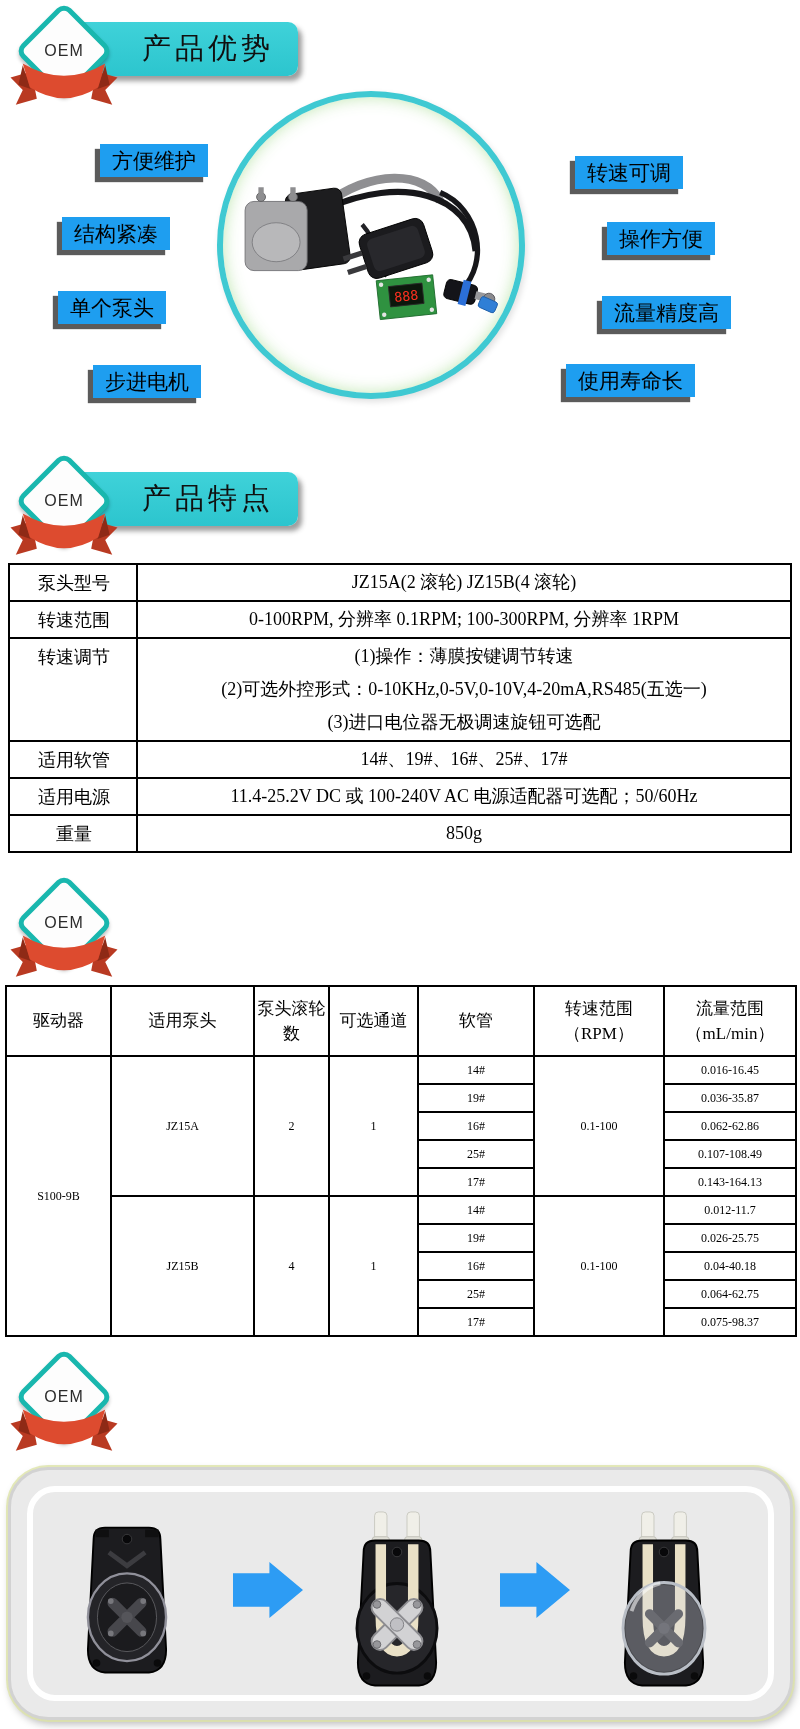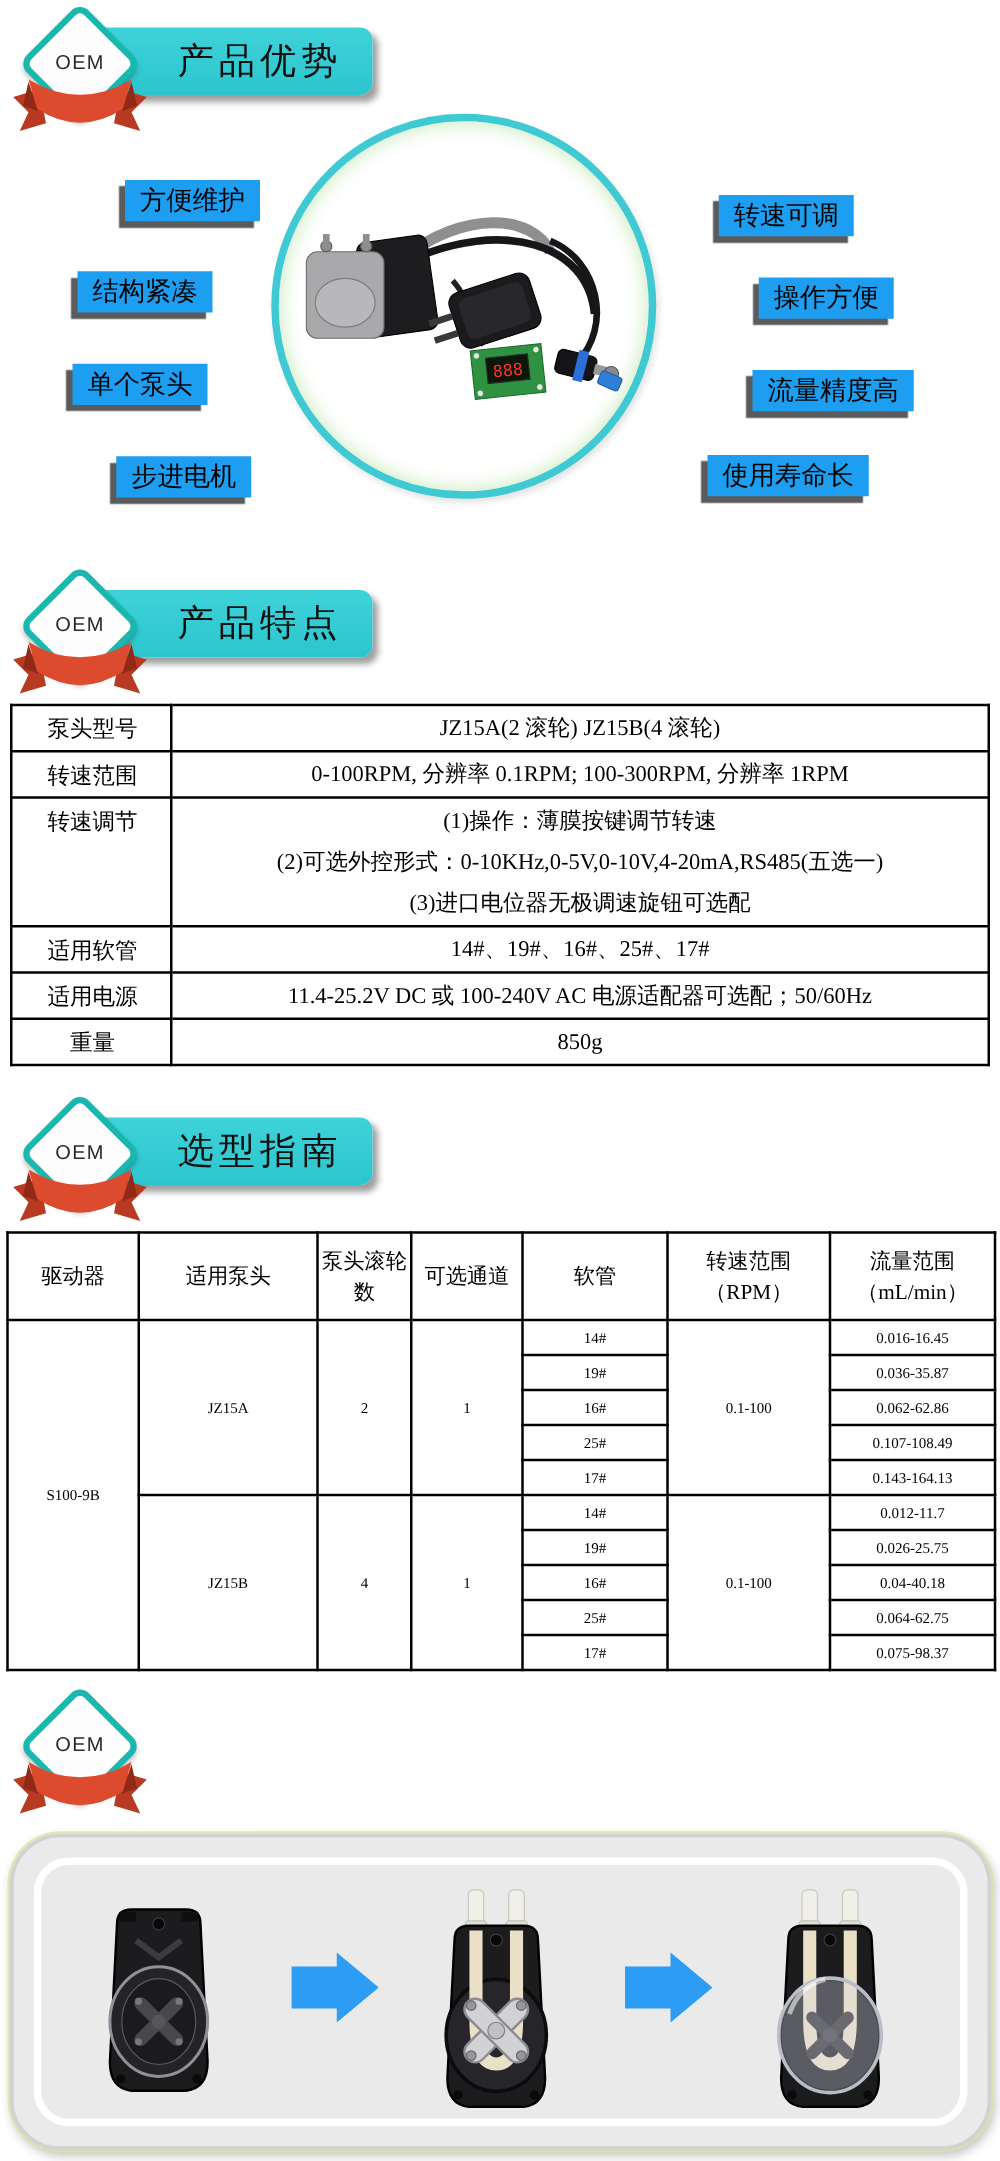--- a/index.html
+++ b/index.html
@@ -175,23 +175,20 @@
       <td class="fv">11.4-25.2V DC 或 100-240V AC 电源适配器可选配；50/60Hz</td>
     </tr>
     <tr class="single">
       <td class="fl">重量</td>
       <td class="fv">850g</td>
     </tr>
   </tbody>
     </table>
 
   <div class="badge-header" style="top:878px">
-    <div class="hbar">
-      <span class="htitle">选型指南</span>
-    </div>
     <div class="badge">
       <div class="diamond"></div>
       <svg class="ribbon" viewBox="0 0 130 54">
         <polygon points="4,22 28,15 34,46 10,53 18,36" fill="#b93a22"></polygon>
         <polygon points="126,22 102,15 96,46 120,53 112,36" fill="#b93a22"></polygon>
         <polygon points="18,8 27,35 13,30" fill="#8e2a16"></polygon>
         <polygon points="112,8 103,35 117,30" fill="#8e2a16"></polygon>
         <path d="M18,6 Q65,34 112,6 L104,33 Q65,58 26,33 Z" fill="#dd4b2f"></path>
       </svg>
       <span class="oem-text">OEM</span>

